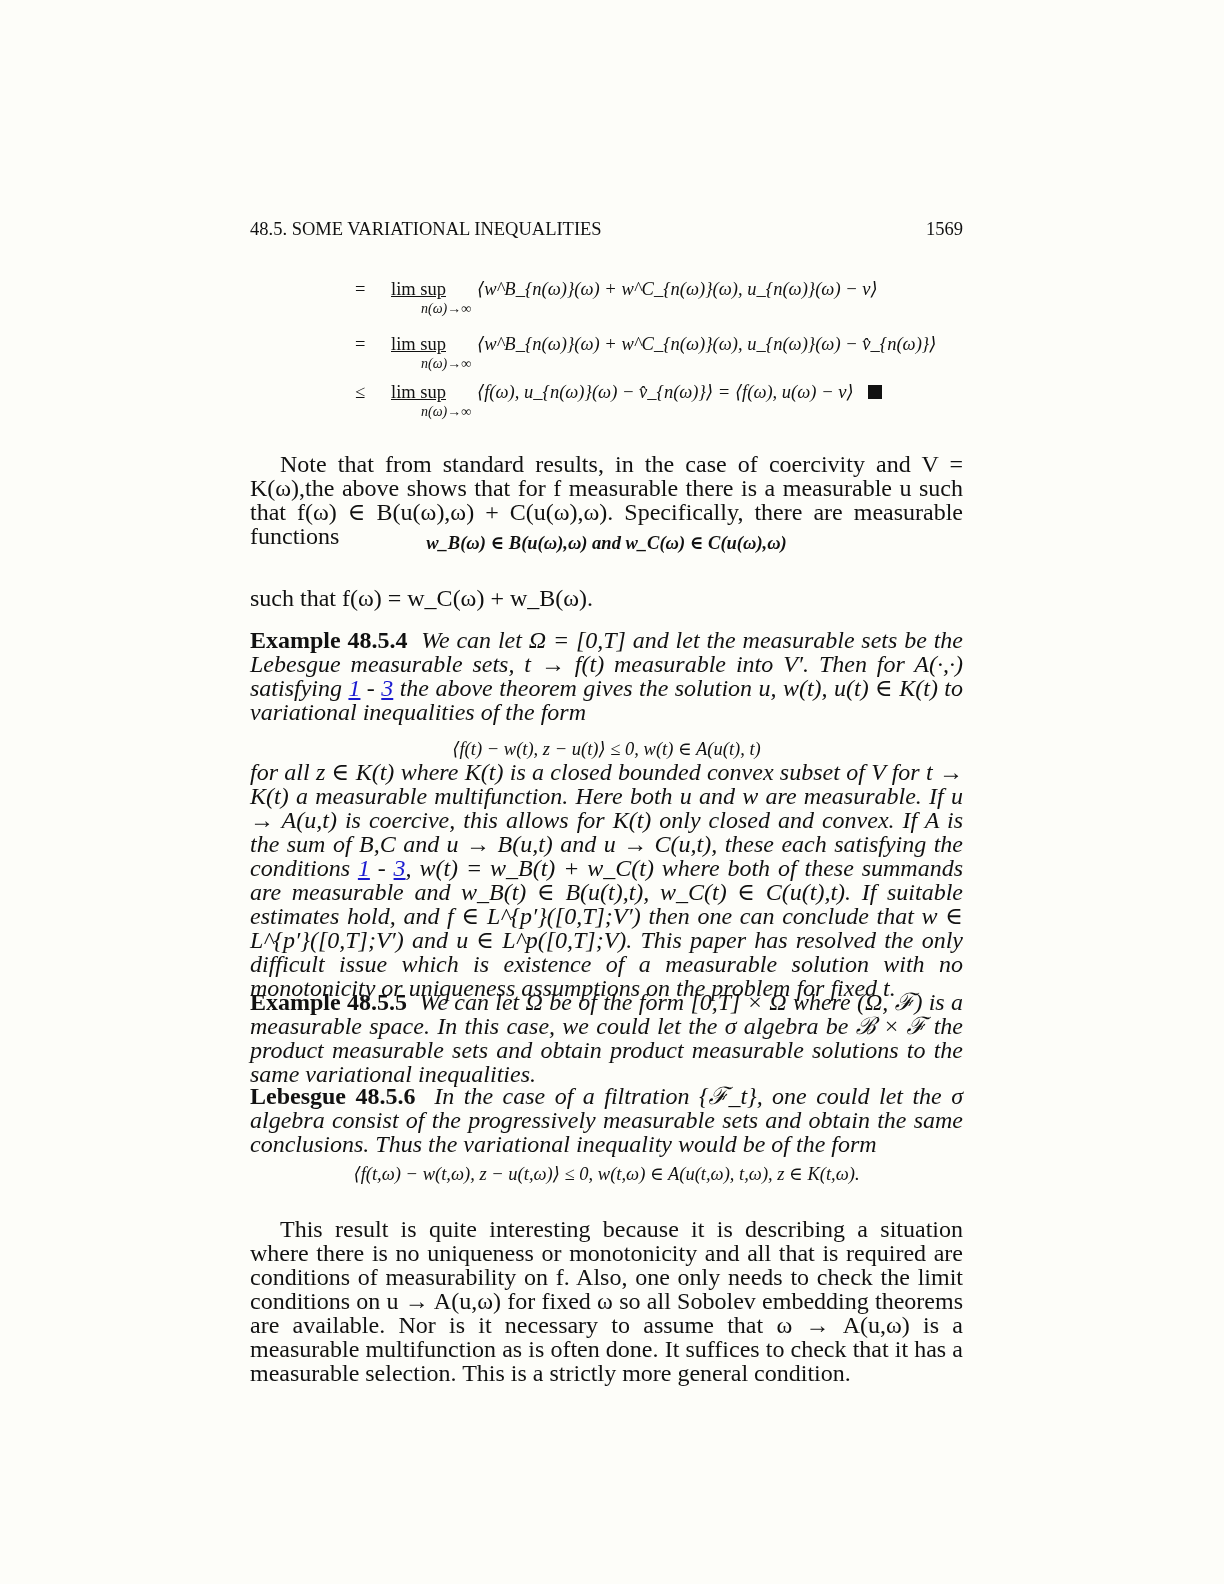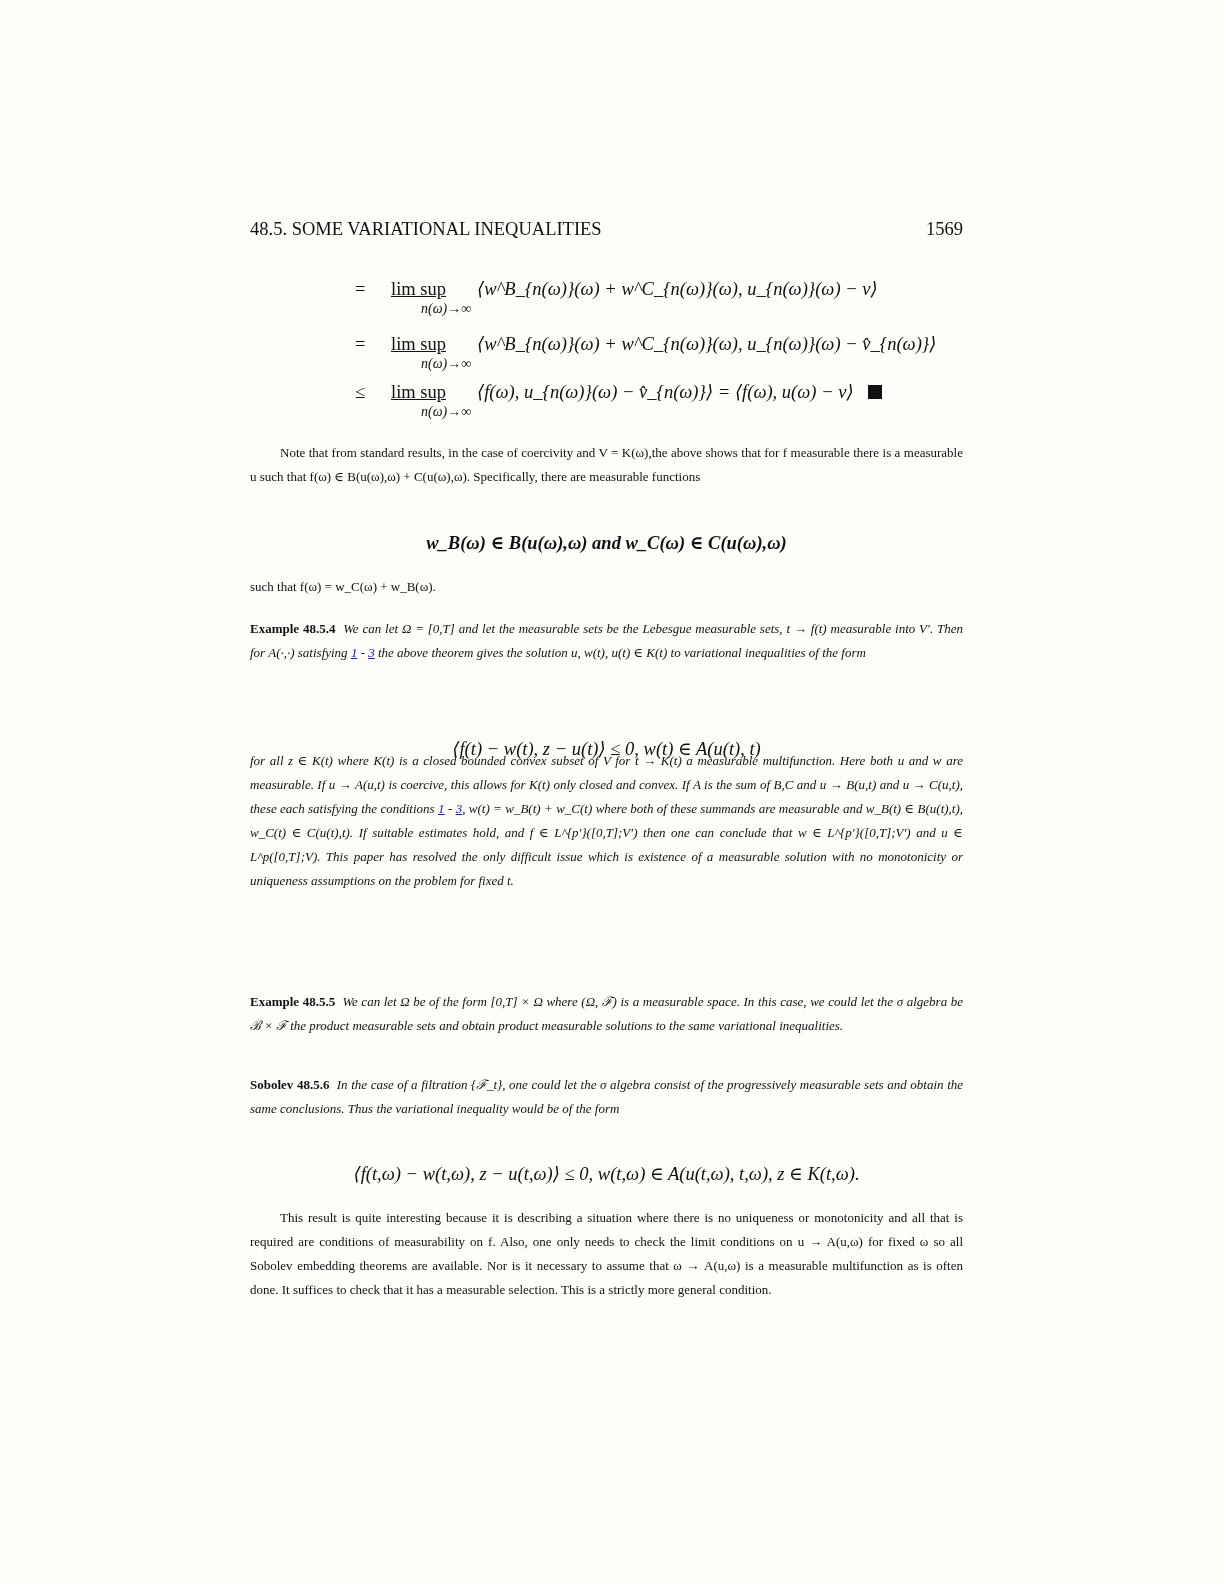--- a/index.html
+++ b/index.html
@@ -21,21 +21,21 @@
       position: absolute; left: 105px; font-size: 18.5px; white-space: nowrap;
     }
     .eq-row { position: absolute; left: 0; white-space: nowrap; }
     .rel { display: inline-block; width: 36px; text-align: left; }
     .limsup { display: inline-block; position: relative; width: 86px; text-decoration: underline; }
     .limsup .sub {
       position: absolute; left: 30px; top: 22px; font-size: 14px; font-style: italic;
     }
     .qed { display: inline-block; width: 14px; height: 14px; background: #111; margin-left: 14px; vertical-align: -1px; }
     .para {
-      position: absolute; left: 0; width: 713px; font-size: 13px; line-height: 24px;
+      position: absolute; left: 0; width: 713px; font-size: 24px; line-height: 24px;
       text-align: justify;
     }
     .para.indent { text-indent: 30px; }
     .center-eq { position: absolute; left: 0; width: 713px; text-align: center; font-size: 18.5px; }
     i, .it { font-style: italic; }
     b { font-weight: bold; font-style: normal; }
     .link { color: #1a1ad0; }
   </style>
 </head>
 <body>
@@ -82,21 +82,21 @@
     <span>for all z ∈ K(t) where K(t) is a closed bounded convex subset of V for t → K(t) a measurable multifunction.  Here both u and w are measurable.  If u → A(u,t) is coercive, this allows for K(t) only closed and convex.  If A is the sum of B,C and u → B(u,t) and u → C(u,t), these each satisfying the conditions</span>
     <a class="link" href="#">1</a><span style="font-style:normal"> - </span><a class="link" href="#">3</a><span>, w(t) = w_B(t) + w_C(t) where both of these summands are measurable and w_B(t) ∈ B(u(t),t), w_C(t) ∈ C(u(t),t). If suitable estimates hold, and f ∈ L^{p′}([0,T];V′) then one can conclude that w ∈ L^{p′}([0,T];V′) and u ∈ L^p([0,T];V).  This paper has resolved the only difficult issue which is existence of a measurable solution with no monotonicity or uniqueness assumptions on the problem for fixed t.</span>
   </p>
 
   <p class="para" style="top:970px;margin-top:20px;">
     <b>Example 48.5.5</b>&nbsp;
     <i>We can let Ω be of the form [0,T] × Ω where (Ω, ℱ) is a measurable space. In this case, we could let the σ algebra be ℬ × ℱ the product measurable sets and obtain product measurable solutions to the same variational inequalities.</i>
   </p>
 
   <p class="para" style="top:1060px;">
-    <b>Sobolev 48.5.6</b>&nbsp;
+    <b>Lebesgue 48.5.6</b>&nbsp;
     <i>In the case of a filtration {ℱ_t}, one could let the σ algebra consist of the progressively measurable sets and obtain the same conclusions.  Thus the variational inequality would be of the form</i>
   </p>
 
   <div class="center-eq" style="top:1163px;">
     <span class="it">⟨f(t,ω) − w(t,ω), z − u(t,ω)⟩ ≤ 0,  w(t,ω) ∈ A(u(t,ω), t,ω), z ∈ K(t,ω).</span>
   </div>
 
   <p class="para indent" style="top:1193px;">This result is quite interesting because it is describing a situation where there is no uniqueness or monotonicity and all that is required are conditions of measurability on f. Also, one only needs to check the limit conditions on u → A(u,ω) for fixed ω so all Sobolev embedding theorems are available.  Nor is it necessary to assume that ω → A(u,ω) is a measurable multifunction as is often done.  It suffices to check that it has a measurable selection. This is a strictly more general condition.</p>
 
 </div>

